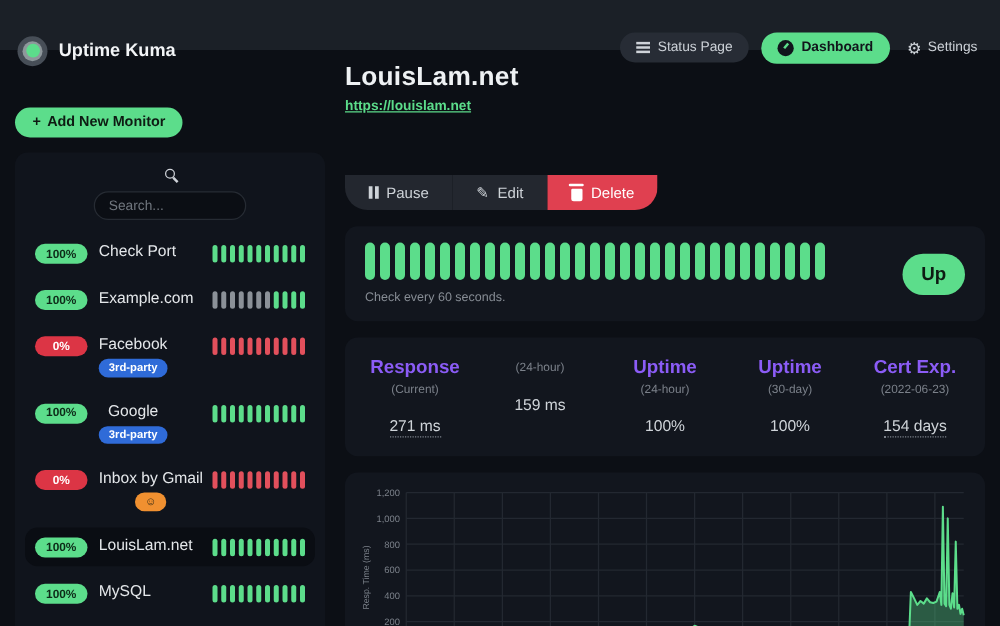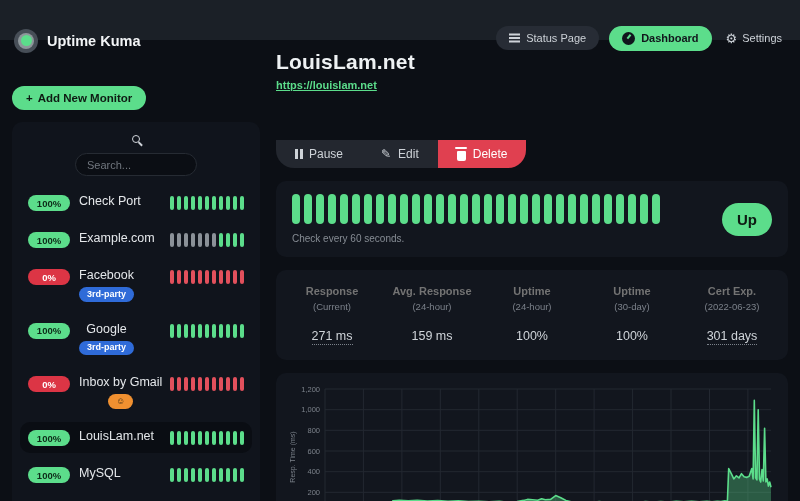--- a/index.html
+++ b/index.html
@@ -67,21 +67,21 @@
   .card { background:#12161e; border-radius:10px; margin-top:13px; }
   .up-card { display:flex; align-items:center; padding:13px 16px; }
   .up-left { flex:1; min-width:0; }
   .beats.large { gap:4px; margin:0; }
   .beats.large .beat { width:8px; height:30px; border-radius:4px; }
   .note { font-size:10px; color:#868c94; margin-top:9px; }
   .up-pill { background:#5cdd8b; color:#0e1b13; font-weight:bold; font-size:15px; padding:8px 15px; border-radius:18px; margin-left:14px; flex:none; }
 
   .stats-card { display:flex; padding:15px 6px 17px 6px; }
   .stat-col { flex:1; text-align:center; }
-  .stat-title { font-size:11px; font-weight:bold; color:#737373; }
+  .stat-title { font-size:15px; font-weight:bold; color:#8b5cf6; }
   .stat-sub { font-size:9.5px; color:#7b818a; margin-top:4px; }
   .stat-value { font-size:12.5px; color:#cfd4d9; margin-top:17px; }
   .stat-value .uval { border-bottom:1px dotted #7b818a; padding-bottom:1px; }
 
   .chart-card { padding:8px 8px 4px 8px; }
 </style>
 </head>
 <body>
 
 <nav class="navbar">
@@ -354,38 +354,37 @@
       <div class="up-pill">Up</div>
     </section>
 
     <section class="card stats-card" id="stats-card">
         <div class="stat-col">
           <div class="stat-title">Response</div>
           <div class="stat-sub">(Current)</div>
           <div class="stat-value"><span class="uval">271 ms</span></div>
         </div>
         <div class="stat-col">
-          <div class="stat-title">Avg. Response</div>
           <div class="stat-sub">(24-hour)</div>
           <div class="stat-value">159 ms</div>
         </div>
         <div class="stat-col">
           <div class="stat-title">Uptime</div>
           <div class="stat-sub">(24-hour)</div>
           <div class="stat-value">100%</div>
         </div>
         <div class="stat-col">
           <div class="stat-title">Uptime</div>
           <div class="stat-sub">(30-day)</div>
           <div class="stat-value">100%</div>
         </div>
         <div class="stat-col">
           <div class="stat-title">Cert Exp.</div>
           <div class="stat-sub">(2022-06-23)</div>
-          <div class="stat-value"><span class="uval">301 days</span></div>
+          <div class="stat-value"><span class="uval">154 days</span></div>
         </div>
       </section>
 
     <section class="card chart-card">
       <div id="chart"><svg viewBox="0 0 494 152" width="100%" height="152" font-family="Liberation Sans, sans-serif">
             <line x1="40" y1="132.0" x2="486" y2="132.0" stroke="#3a404a" stroke-width="1"></line>
             <text x="35" y="134.7" text-anchor="end" font-size="7.5" fill="#7b818a">0</text>
             <line x1="40" y1="111.3" x2="486" y2="111.3" stroke="#232831" stroke-width="1"></line>
             <text x="35" y="114.0" text-anchor="end" font-size="7.5" fill="#7b818a">200</text>
             <line x1="40" y1="90.7" x2="486" y2="90.7" stroke="#232831" stroke-width="1"></line>

